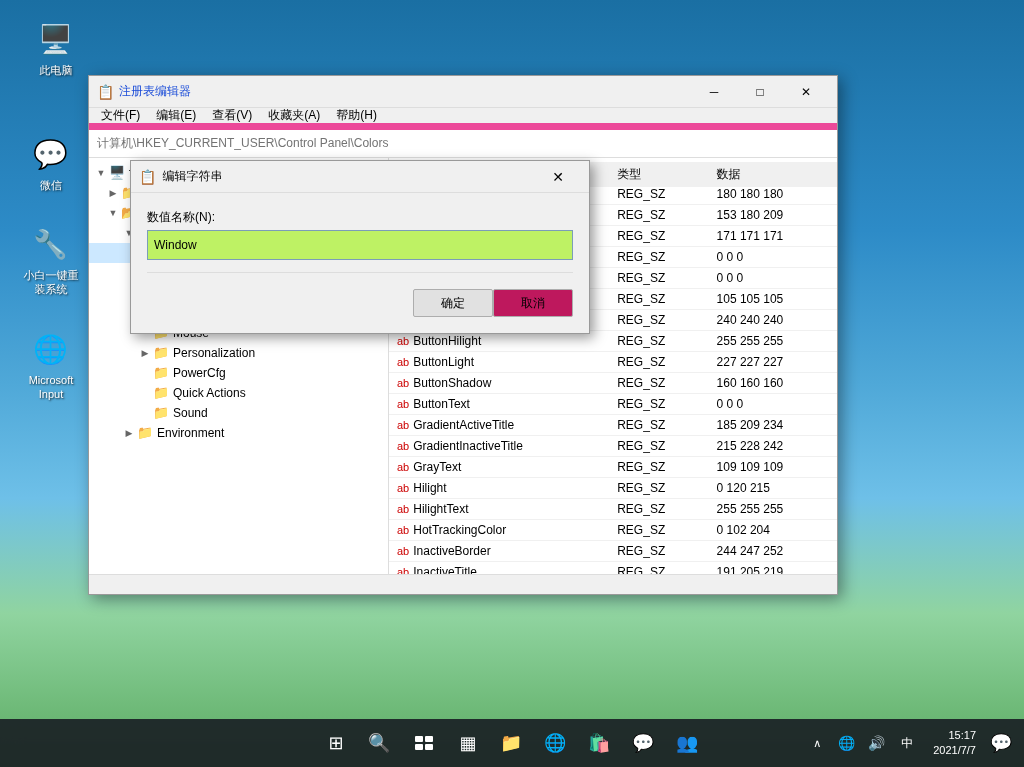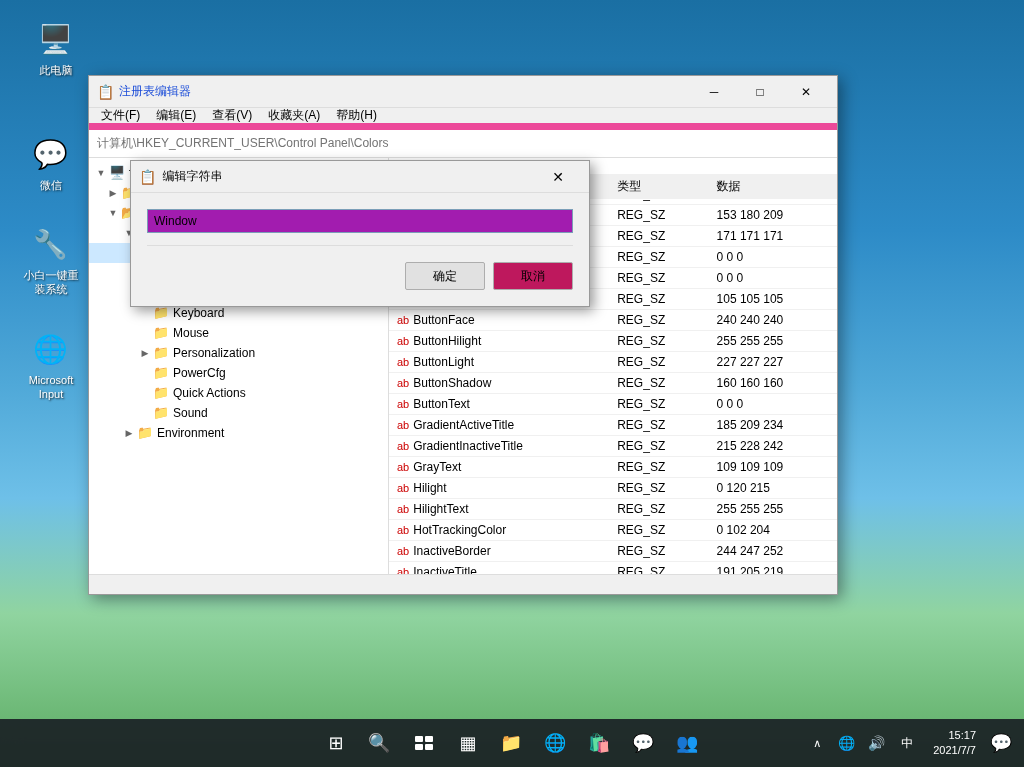--- a/index.html
+++ b/index.html
@@ -237,21 +237,21 @@
       border-collapse: collapse;
     }
     .reg-table th {
       background: #f0f0f0;
       border-bottom: 1px solid #ddd;
       padding: 4px 8px;
       text-align: left;
       font-weight: normal;
       font-size: 12px;
       position: sticky;
-      top: 16px;
+      top: 4px;
     }
     .reg-table td {
       padding: 3px 8px;
       font-size: 12px;
       border-bottom: 1px solid #f0f0f0;
     }
     .reg-icon {
       font-size: 11px;
       color: #c00;
       margin-right: 4px;
@@ -318,36 +318,35 @@
     .dialog-field {
       margin-bottom: 12px;
     }
     .dialog-label {
       font-size: 12px;
       margin-bottom: 4px;
       color: #000;
     }
     .dialog-input {
       width: 100%;
-      height: 24px;
+      height: 30px;
       border: 1px solid #7b9eb8;
-      background: #a21caf;
+      background: #bef264;
       padding: 0 6px;
       font-size: 12px;
       outline: none;
     }
     .dialog-divider {
       height: 1px;
       background: #ddd;
       margin: 8px 0;
     }
     .dialog-buttons {
       display: flex;
       justify-content: flex-end;
-      gap: 8px;
       margin-top: 16px;
     }
     .dialog-btn {
       width: 80px;
       height: 28px;
       border: 1px solid #adadad;
       background: #be185d;
       cursor: pointer;
       font-size: 12px;
       border-radius: 2px;
@@ -650,20 +649,21 @@
 
   <div class="dialog-overlay">
     <div class="dialog">
       <div class="dialog-title">
         <span class="dialog-title-icon">📋</span>
         <span class="dialog-title-text">编辑字符串</span>
         <button class="dialog-close">✕</button>
       </div>
       <div class="dialog-body">
         <div class="dialog-field">
+          <div class="dialog-label">数值名称(N):</div>
           <input class="dialog-input" type="text" value="Window" style="">
         </div>
         <div class="dialog-divider"></div>
         <div class="dialog-buttons">
           <button class="dialog-btn primary">确定</button>
           <button class="dialog-btn">取消</button>
         </div>
       </div>
     </div>
   </div>

